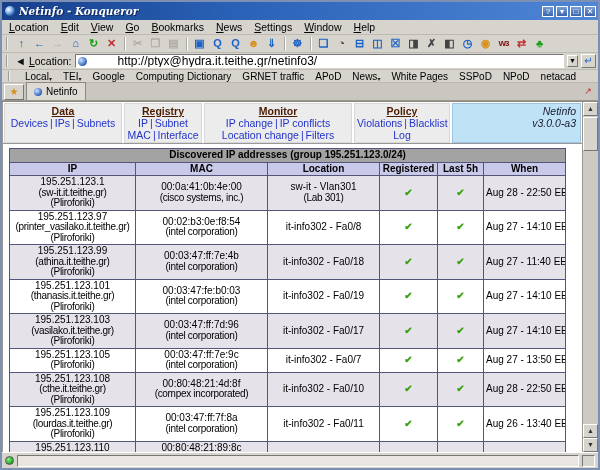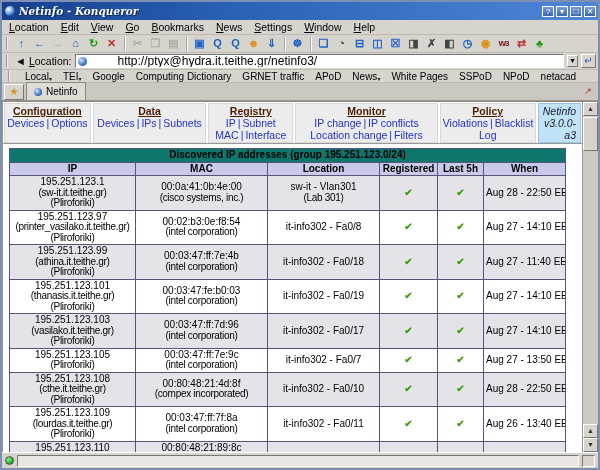--- a/index.html
+++ b/index.html
@@ -93,21 +93,21 @@
   .networks { background:#dbd7b6; border-bottom:1px solid #8a8868; padding:0 3px;
               height:13px; line-height:12px; white-space:nowrap; }
   .networks b { font-weight:bold; }
   .networks a { color:#2233cc; text-decoration:none; margin-left:4px; }
 
   
   .tablewrap { padding:4px 6px; }
   table.data { border-collapse:collapse; width:556px; table-layout:fixed; }
   table.data td, table.data th { border:1px solid #55557a; padding:1px 2px; font-size:10px;
                                  text-align:center; line-height:10.5px; overflow:hidden; }
-  .caption-row td { background:#0f766e; font-weight:bold; font-size:10.5px; }
+  .caption-row td { background:#a3a3a3; font-weight:bold; font-size:10.5px; }
   .head-row th { background:#c9c9e9; font-weight:bold; font-size:10.5px; }
   tr.odd td { background:#e6e2e9; }
   tr.even td { background:#ffffff; }
   td .sub { letter-spacing:-0.3px; white-space:nowrap; }
   td .ln { white-space:nowrap; }
   td.chk { color:#3aa010; font-weight:bold; font-size:12px; }
   td.when { text-align:left; white-space:nowrap; font-size:10px; padding-left:3px; }
 
   
   .vscroll { width:16px; background:#cdc9c3; border-left:1px solid #9b978f;
@@ -222,33 +222,27 @@
       <span>Netinfo</span>
     </div>
     <div class="tab-spacer"></div>
     <div class="detach-btn">↗</div>
   </div>
 
   <div class="content">
     <div class="page">
 
       <div class="nav">
-        <div class="navcell" style="width:90px">
-          <div class="navtitle">Configuration</div>
-          <div class="navrow">
-            <a>Devices</a><span class="sep">|</span><a>Options</a>
-          </div>
-        </div>
         <div class="navcell" style="width:118px">
           <div class="navtitle">Data</div>
           <div class="navrow">
             <a>Devices</a><span class="sep">|</span><a>IPs</a><span class="sep">|</span><a>Subnets</a>
           </div>
         </div>
-        <div class="navcell" style="width:88px">
+        <div class="navcell" style="width:78px">
           <div class="navtitle">Registry</div>
           <div class="navrow">
             <a>IP</a><span class="sep">|</span><a>Subnet</a>
           </div>
           <div class="navrow">
             <a>MAC</a><span class="sep">|</span><a>Interface</a>
           </div>
         </div>
         <div class="navcell" style="width:148px">
           <div class="navtitle">Monitor</div>

